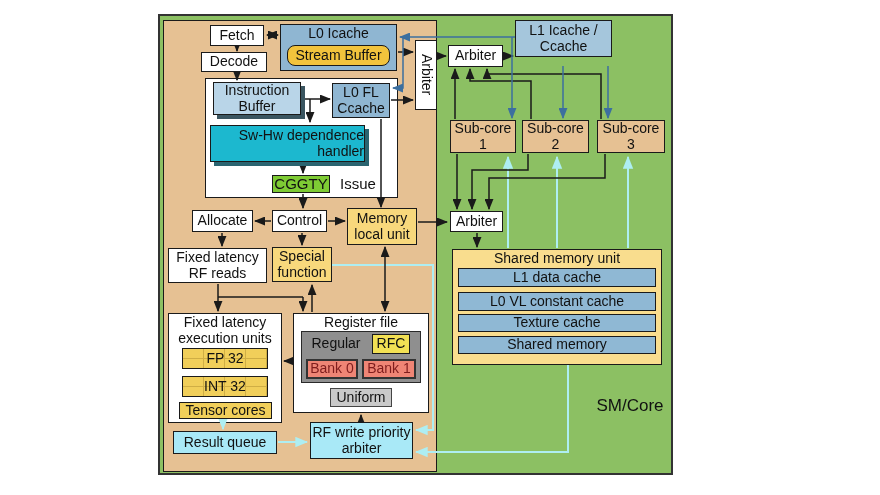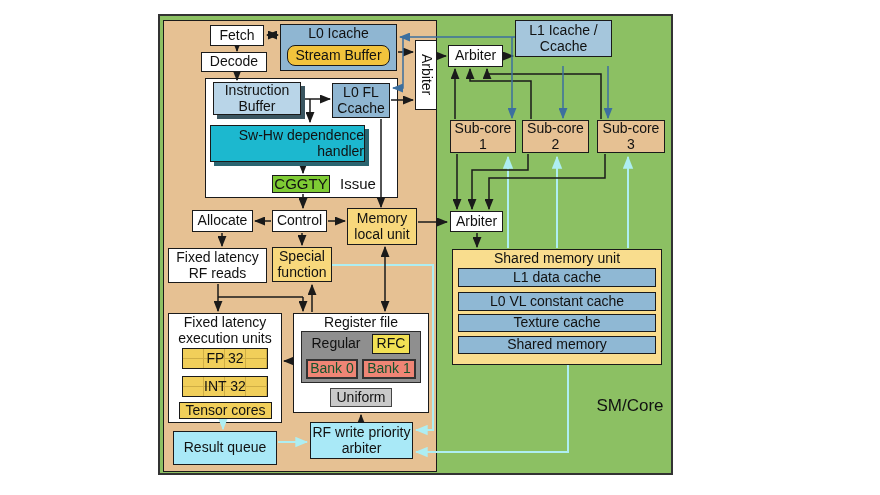--- a/index.html
+++ b/index.html
@@ -18,21 +18,21 @@
   .lblue{background:#b9d5e8;}
   .cacheblue{background:#8fb8d4;}
   .gold{background:#f2c33c;border-radius:8px;}
   .yellow{background:#f8d87c;}
   .teal{background:#1cb8cf;}
   .greenbx{background:#7ecb34;}
   .tanbx{background:#e6c193;}
   .cyanbx{background:#a9e9f7;}
   .graybx{background:#8f8f8f;}
   .lgray{background:#c9c9c9;border:1.5px solid #444;}
-  .redbx{background:#ef8575;border:2px solid #333;color:#14532d;}
+  .redbx{background:#ef8575;border:2px solid #333;color:#7f1d1d;}
   .rfcbx{background:#f2e054;}
   .shadow{box-shadow:4px 4px 0 #2a6470;}
   .shadow2{box-shadow:4px 4px 0 #3a5560;}
   .grid{background-color:#f1cf5a;
     background-image:
       repeating-linear-gradient(90deg, rgba(0,0,0,0) 0px, rgba(0,0,0,0) 20px, #cfae45 20px, #cfae45 21px),
       repeating-linear-gradient(0deg, rgba(0,0,0,0) 0px, rgba(0,0,0,0) 9px, #cfae45 9px, #cfae45 10px);}
   .vert{writing-mode:vertical-rl;}
 </style>
 </head>
@@ -190,21 +190,21 @@
   <div class="bx redbx" style="left:306px;top:359px;width:52px;height:20px;">
       <span>Bank 0</span>
     </div>
   <div class="bx redbx" style="left:362px;top:359px;width:54px;height:20px;">
       <span>Bank 1</span>
     </div>
   <div class="bx lgray" style="left:330px;top:388px;width:62px;height:19px;">
       <span>Uniform</span>
     </div>
 
-  <div class="bx cyanbx" style="left:173px;top:431px;width:104px;height:34px;">
+  <div class="bx cyanbx" style="left:173px;top:431px;width:104px;height:23px;">
       <span>Result queue</span>
     </div>
   <div class="bx cyanbx" style="left:310px;top:422px;width:103px;height:37px;">
       <span>RF write priority arbiter</span>
     </div>
 
   <div class="bx white" style="left:448px;top:45px;width:55px;height:22px;">
       <span>Arbiter</span>
     </div>
   <div class="bx blue2" style="left:515px;top:20px;width:97px;height:37px;">

